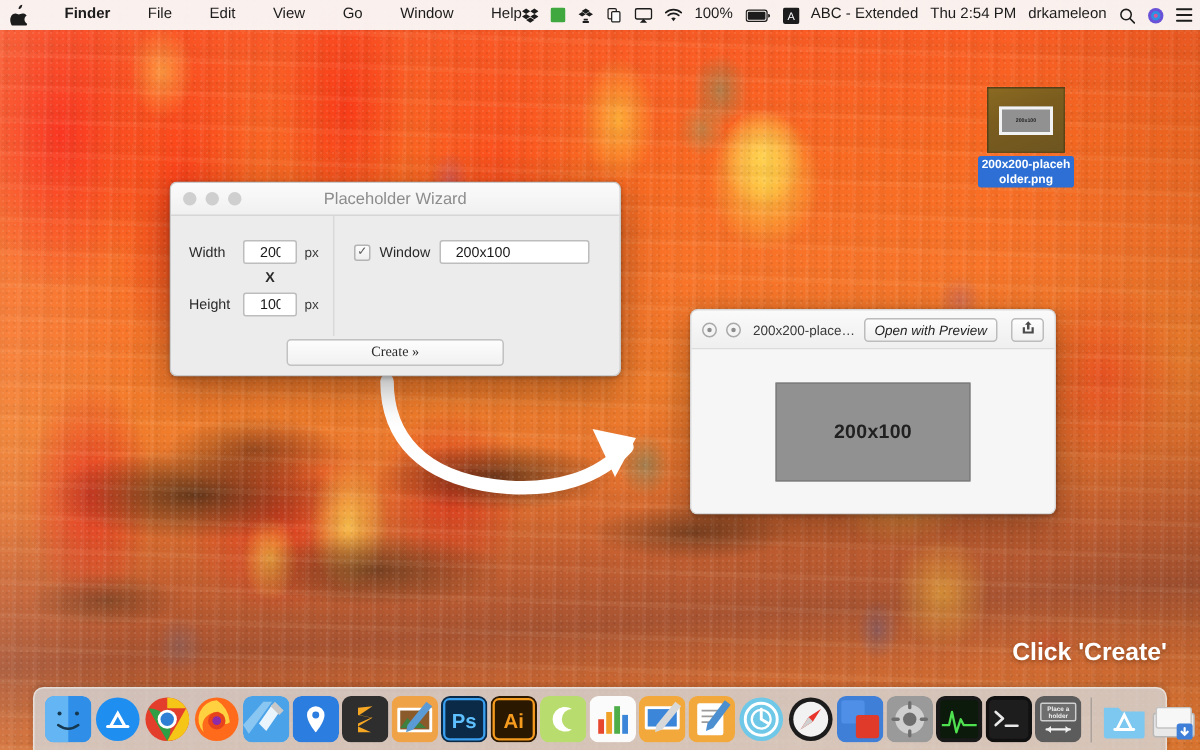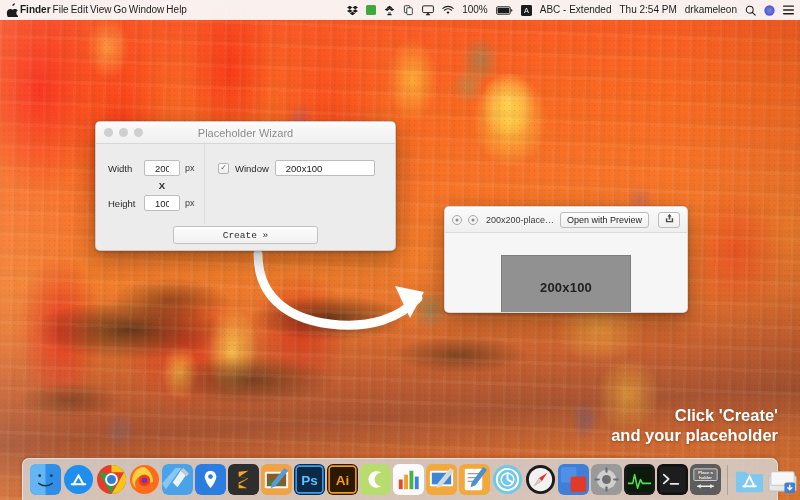--- a/index.html
+++ b/index.html
@@ -101,21 +101,21 @@
   
   #menubar {
     position: absolute; top: 0; left: 0;
     width: 800px; height: 20px;
     background: rgba(250,250,250,.94);
     display: flex; align-items: center;
     font-size: 10px; color: #1c1c1c;
     padding: 0 6px;
     z-index: 60;
   }
-  .mb-left { display: flex; align-items: center; gap: 2px; }
+  .mb-left { display: flex; align-items: center; gap: 25px; }
   .mb-right { display: flex; align-items: center; gap: 8px; margin-left: auto; }
   .mb-item { cursor: default; white-space: nowrap; line-height: 20px; }
   .mb-item.bold { font-weight: bold; }
   .apple-logo { width: 12px; height: 14px; position: relative; display:inline-block; }
   .apple-logo svg { display:block; }
   .mb-icon { display: inline-flex; align-items: center; justify-content: center; }
   .mb-time { font-size: 10px; }
   .mb-user { font-size: 10px; }
 
   
@@ -153,21 +153,21 @@
   
   #arrow-graphic {
     position: absolute; left: 252px; top: 248px;
     width: 200px; height: 96px;
     z-index: 15;
     pointer-events: none;
   }
 
   
   #wizard-window {
-    position: absolute; left: 95px; top: 121px;
+    position: absolute; left: 113px; top: 121px;
     width: 301px; height: 130px;
     background: #ececec;
     border-radius: 5px;
     box-shadow: 0 8px 26px rgba(0,0,0,.33), 0 1px 3px rgba(0,0,0,.25);
     z-index: 30;
     overflow: hidden;
     border: 1px solid rgba(0,0,0,.14);
   }
   .ww-titlebar {
     height: 22px;
@@ -244,28 +244,28 @@
     position: absolute; left: 0; right: 0; bottom: 6px;
     display: flex; justify-content: center;
   }
   .btn-create {
     width: 145px; height: 18px;
     background: linear-gradient(#fdfdfd,#f1f1f1);
     border: 1px solid #c2c2c2;
     border-radius: 3px;
     font-size: 9.5px; color: #2b2b2b;
     display: flex; align-items: center; justify-content: center;
-    font-family: Liberation Mono, monospace;
+    font-family: Liberation Serif, serif;
     cursor: pointer;
   }
 
   
   #preview-window {
-    position: absolute; left: 444px; top: 206px;
-    width: 244px; height: 107px;
+    position: absolute; left: 460px; top: 206px;
+    width: 244px; height: 137px;
     background: #f6f6f6;
     border-radius: 5px;
     box-shadow: 0 8px 26px rgba(0,0,0,.33), 0 1px 3px rgba(0,0,0,.25);
     z-index: 31;
     overflow: hidden;
     border: 1px solid rgba(0,0,0,.12);
   }
   .pw-toolbar {
     height: 26px;
     background: linear-gradient(#fafafa,#efefef);
@@ -297,20 +297,21 @@
   .pw-open-btn {
     height: 16px;
     background: linear-gradient(#fdfdfd,#f0f0f0);
     border: 1px solid #bcbcbc;
     border-radius: 3px;
     font-size: 9px; color: #1f1f1f;
     display: flex; align-items: center; justify-content: center;
     padding: 0 6px;
     font-family: "Liberation Sans", sans-serif;
     cursor: pointer;
+    font-style: italic;
   }
   .pw-share-btn {
     width: 22px; height: 16px;
     background: linear-gradient(#fdfdfd,#f0f0f0);
     border: 1px solid #bcbcbc;
     border-radius: 3px;
     display: flex; align-items: center; justify-content: center;
     margin-left: auto;
     cursor: pointer;
   }
@@ -481,20 +482,26 @@
             <g fill="#1c1c1c">
               <rect y="0" width="12" height="1.5" rx=".7"></rect>
               <rect y="4.2" width="12" height="1.5" rx=".7"></rect>
               <rect y="8.4" width="12" height="1.5" rx=".7"></rect>
             </g>
           </svg>
       </span>
     </div>
   </div>
 
+  <div id="desktop-icon">
+    <div class="di-thumb">
+      <div class="di-inner">200x100</div>
+    </div>
+    <div class="di-label">200x200-placeholder.png</div>
+  </div>
 
   <div id="arrow-graphic">
     <svg width="200" height="96" viewBox="0 0 200 96">
       <path d="M6 6 C6 44, 30 70, 78 76 C118 81, 148 70, 166 50" fill="none" stroke="#ffffff" stroke-width="9" stroke-linecap="round"></path>
       <path d="M143 38 L172 44 L158 70 Z" fill="#ffffff"></path>
     </svg>
   </div>
 
   <div id="wizard-window">
     <div class="ww-titlebar">
@@ -552,21 +559,20 @@
         </span>
       </button>
     </div>
     <div class="pw-canvas">
       <div class="pw-image">200x100</div>
     </div>
   </div>
 
   <div id="promo-caption">
     <div>Click 'Create'</div>
-    <div>and your placeholder</div>
   </div>
 
   <div id="dock">
 
     <div class="dock-item running">
       <svg class="dk-svg" viewBox="0 0 32 32">
           <rect width="32" height="32" rx="6" fill="#2f8fe8"></rect>
           <rect x="0" y="0" width="16" height="32" fill="#63b6f3"></rect>
           <circle cx="10" cy="12" r="1.4" fill="#15374f"></circle>
           <circle cx="22" cy="12" r="1.4" fill="#15374f"></circle>

